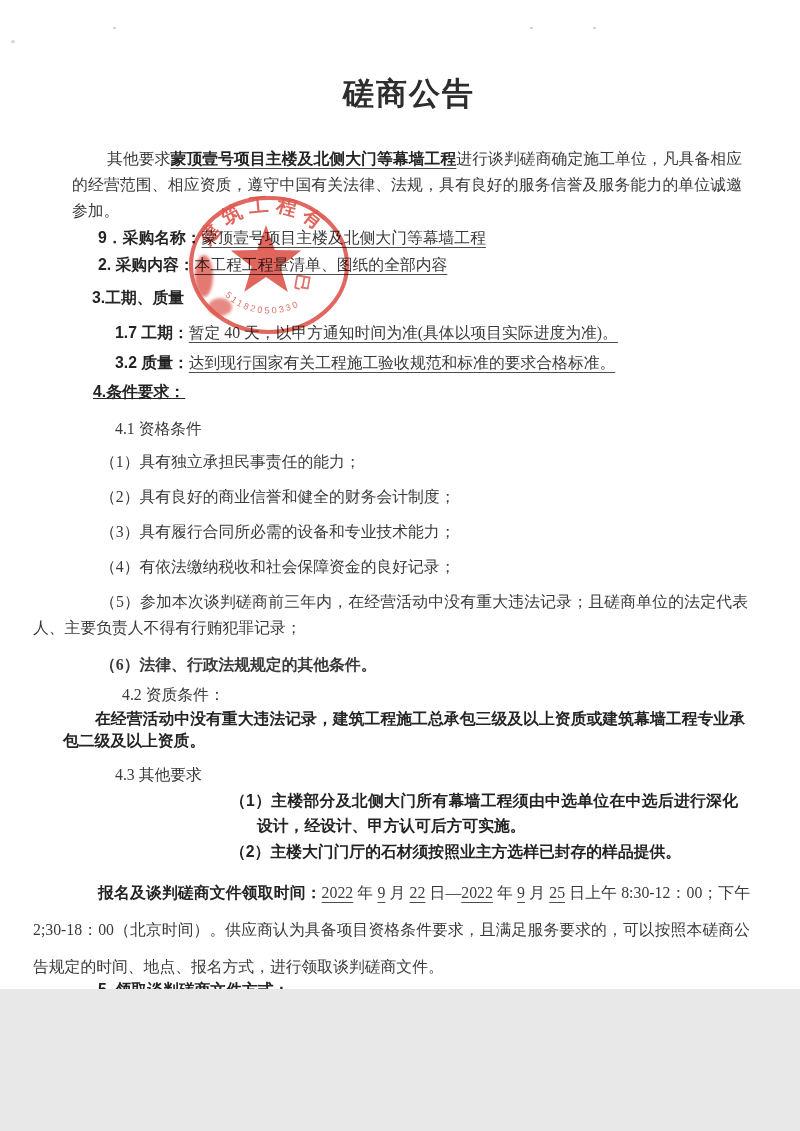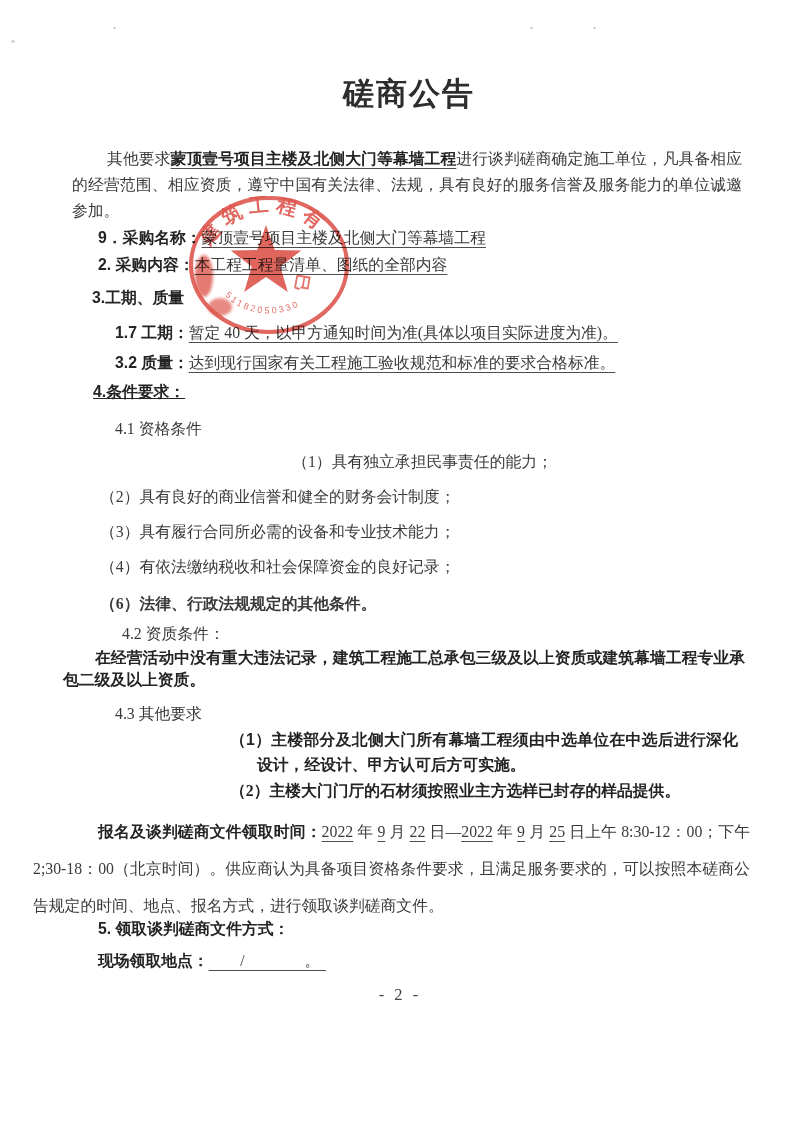--- a/index.html
+++ b/index.html
@@ -1,17 +1,17 @@
 <!DOCTYPE html>
 <html><head>
 <meta charset="utf-8">
 <style>
   html,body { margin:0; padding:0; background:#e8e8e8; }
   .page {
-    position:relative; width:800px; height:1131px; margin:0 auto;
+    position:relative; width:800px; height:989px; margin:0 auto;
     background:#ffffff; overflow:hidden;
     font-family:"Liberation Serif", serif;
     font-size:15.8px; color:#3a3a3a;
   }
   .page * { box-sizing:border-box; }
   h1.doc-title {
     margin:72px 0 0; padding-left:18px; text-align:center;
     font-size:31px; line-height:43px; font-weight:bold;
     letter-spacing:2px; color:#2d2d2d;
     font-family:"Liberation Serif", serif;
@@ -36,28 +36,28 @@
     margin:31px 58px 0 72px; line-height:26px;
     text-indent:35px; text-align:justify;
   }
   .li        { margin-left:98px;  line-height:27px; }
   .h3        { margin:6px 0 0 92px;  line-height:27px; }
   .sub31     { margin:8px 0 0 115px; line-height:27px; }
   .sub32     { margin:3px 0 0 115px; line-height:27px; }
   .h4        { margin:2px 4px 0 93px;  line-height:27px;text-decoration:underline; }
   .h41       { margin:10px 0 0 115px; line-height:27px; }
   .q         { margin:8px 55px 0 100px; line-height:27px; }
-  .q-first   { margin-top:6px;text-align:center; }
+  .q-first   { margin-top:6px; }
   .q-hang    { margin:9px 52px 0 33px; line-height:26px; text-indent:67px; text-align:justify; }
   .q-last    { margin-top:10px;font-weight:bold; }
   .h42       { margin:3px 0 0 122px; line-height:27px; }
   .cred      { margin:0 55px 0 63px; line-height:22px; text-indent:32px; text-align:justify; }
   .h43       { margin:9px 0 0 115px; line-height:27px; }
   .other     { margin:0 62px 0 257px; line-height:25px; text-indent:-27px; text-align:justify; }
-  .other2    { margin-top:1px;font-family:Liberation Serif, serif; }
+  .other2    { margin-top:1px; }
   .reg       { margin:10px 50px 0 33px; line-height:37px; text-indent:65px; text-align:justify; }
   .h5        { margin:-9px 6px 0 98px; line-height:27px; }
   .pickup    { margin:5px 0 0 98px; line-height:27px; }
   .pickup .u { letter-spacing:6px; }
   .pagenum   { margin-top:7px; text-align:center; line-height:27px; font-size:16.5px; color:#454545; letter-spacing:3px; }
   .stamp {
     position:absolute; left:183px; top:192px; width:172px; height:152px;
     mix-blend-mode:multiply; opacity:.88; pointer-events:none;
   }
   .speck { position:absolute; background:#c9c9c9; border-radius:50%; }
@@ -91,20 +91,21 @@
   <p class="sub32"><span class="lbl">3.2 质量：</span><span class="u">达到现行国家有关工程施工验收规范和标准的要求合格标准。</span></p>
 
   <p class="h4 b">4.条件要求：</p>
 
   <p class="h41">4.1 资格条件</p>
 
   <p class="q q-first">（1）具有独立承担民事责任的能力；</p>
   <p class="q">（2）具有良好的商业信誉和健全的财务会计制度；</p>
   <p class="q">（3）具有履行合同所必需的设备和专业技术能力；</p>
   <p class="q">（4）有依法缴纳税收和社会保障资金的良好记录；</p>
+  <p class="q-hang">（5）参加本次谈判磋商前三年内，在经营活动中没有重大违法记录；且磋商单位的法定代表人、主要负责人不得有行贿犯罪记录；</p>
   <p class="q q-last">（6）法律、行政法规规定的其他条件。</p>
 
   <p class="h42">4.2 资质条件：</p>
 
   <p class="cred b">在经营活动中没有重大违法记录，建筑工程施工总承包三级及以上资质或建筑幕墙工程专业承包二级及以上资质。</p>
 
   <p class="h43">4.3 其他要求</p>
 
   <p class="other b">（1）主楼部分及北侧大门所有幕墙工程须由中选单位在中选后进行深化设计，经设计、甲方认可后方可实施。</p>
   <p class="other other2 b">（2）主楼大门门厅的石材须按照业主方选样已封存的样品提供。</p>

